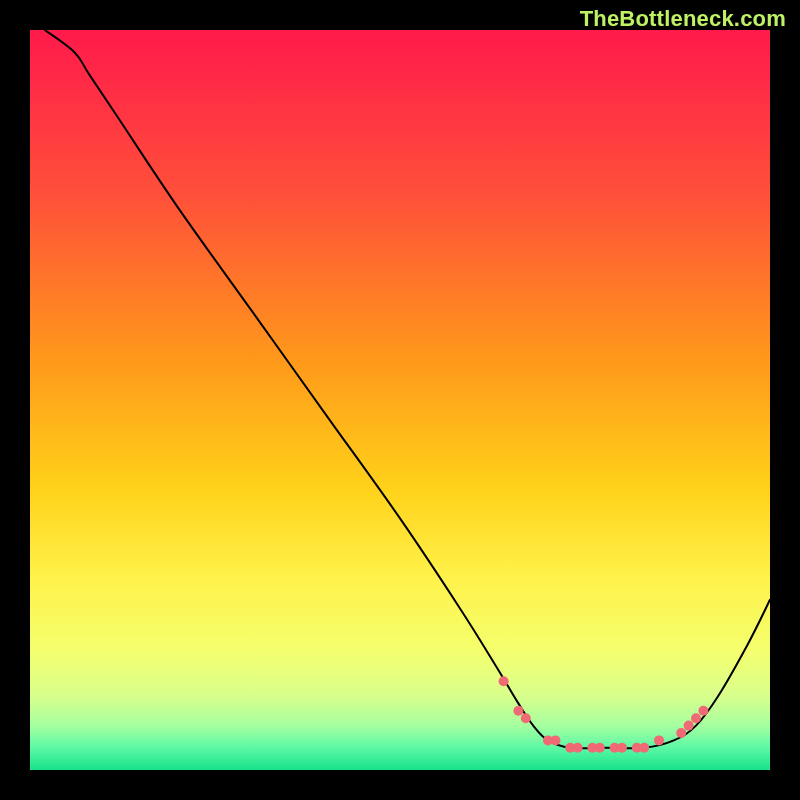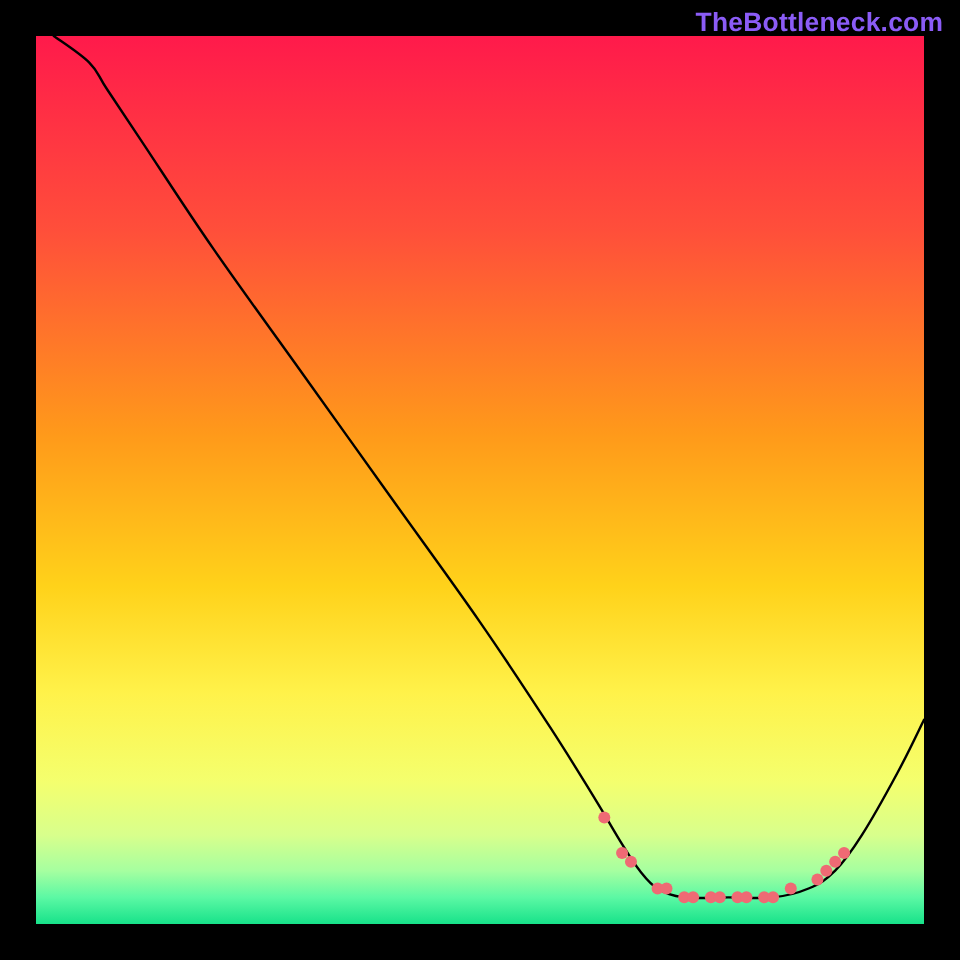--- a/index.html
+++ b/index.html
@@ -16,21 +16,21 @@
     width: 800px;
     height: 800px;
     background: #000;
   }
   .watermark {
     position: absolute;
     top: 6px;
     right: 14px;
     font-size: 22px;
     font-weight: 600;
-    color: #8b5cf6;
+    color: #bef264;
     letter-spacing: 0.2px;
     z-index: 10;
   }
   .plot-box {
     position: absolute;
     left: 30px;
     top: 30px;
     width: 740px;
     height: 740px;
     overflow: hidden;

